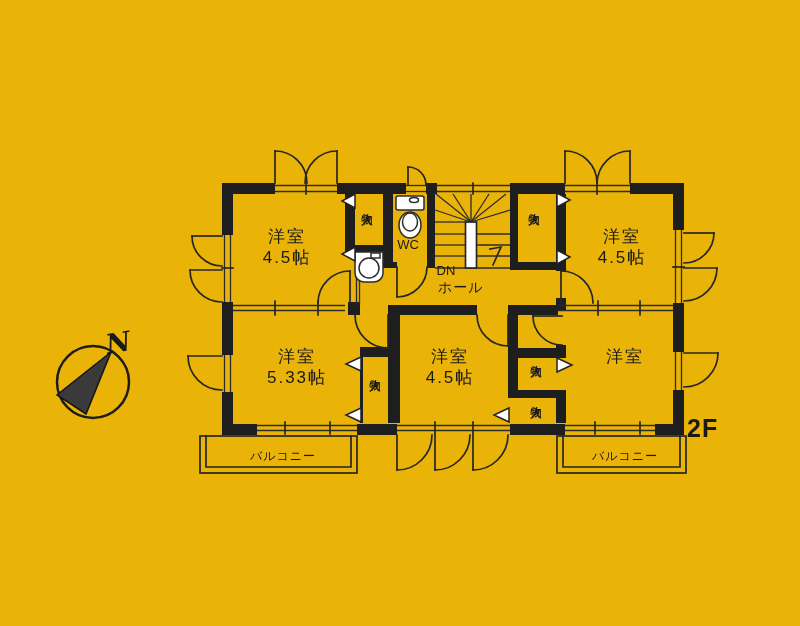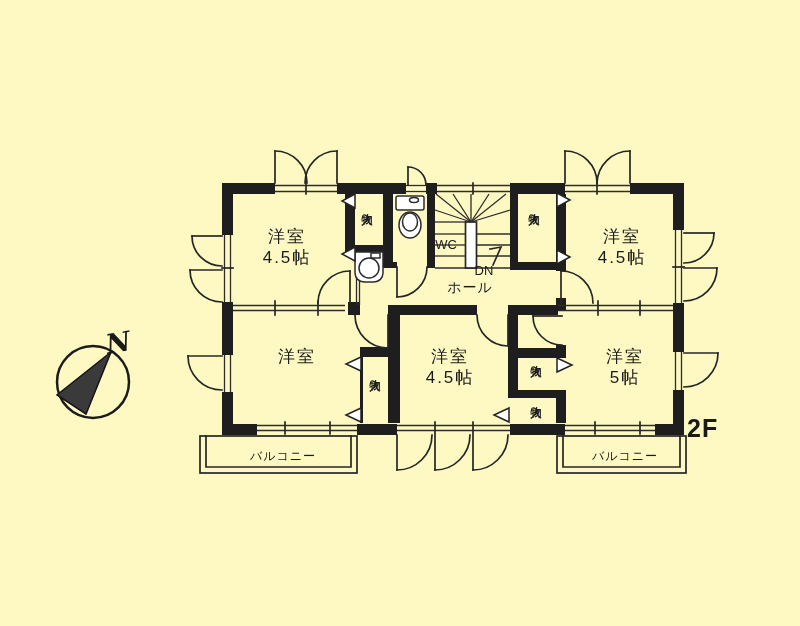--- a/index.html
+++ b/index.html
@@ -1,29 +1,29 @@
 <!DOCTYPE html>
 <html><head>
 <meta charset="utf-8">
 <style>
   html,body{margin:0;padding:0;background:#ffffff;}
-  #canvas{position:relative;width:800px;height:626px;background:#fef9c3;overflow:hidden;
+  #canvas{position:relative;width:800px;height:626px;background:#eab308;overflow:hidden;
           font-family:"Liberation Sans", sans-serif;}
   #plan-svg{position:absolute;left:0;top:0;}
   .wall{fill:#1e1e1e;stroke:none;}
   .ln{stroke:#262626;stroke-width:1.7;fill:none;stroke-linecap:square;}
   .thin{stroke:#2c2c2c;stroke-width:1.3;fill:none;}
   .fixture{stroke:#2c2c2c;stroke-width:1.5;fill:#ffffff;}
   .chev{stroke:#222;stroke-width:1.5;fill:#ffffff;}
   .needle{fill:#3a3a3a;stroke:#161616;stroke-width:1.5;}
   .txt{position:absolute;color:#1a1a1a;white-space:nowrap;}
   .room-label{width:120px;text-align:center;font-size:17px;line-height:21px;letter-spacing:2px;}
   .v-label{writing-mode:vertical-rl;text-orientation:upright;font-size:11px;line-height:11px;
            letter-spacing:1px;font-weight:bold;}
-  .small-label{font-size:13px;margin-left:38px;}
+  .small-label{font-size:13px;}
   .hall-label{font-size:14px;letter-spacing:1px;}
   .balcony-label{width:120px;text-align:center;font-size:12px;letter-spacing:1px;}
   .floor-label{font-size:25px;font-weight:bold;letter-spacing:1px;}
   .north-label{font-family:"DejaVu Serif", serif;font-style:italic;font-size:27px;
                transform:rotate(-10deg);font-weight:bold;}
 </style>
 </head>
 <body>
 
 <div id="canvas">
@@ -240,38 +240,38 @@
   <div class="txt room-label" style="left:227px;top:226px;">
     <div>洋室</div>
     <div>4.5帖</div>
   </div>
   <div class="txt room-label" style="left:562px;top:226px;">
     <div>洋室</div>
     <div>4.5帖</div>
   </div>
   <div class="txt room-label" style="left:237px;top:346px;">
     <div>洋室</div>
+    <div>5.33帖</div>
   </div>
   <div class="txt room-label" style="left:390px;top:346px;">
     <div>洋室</div>
     <div>4.5帖</div>
   </div>
   <div class="txt room-label" style="left:565px;top:346px;">
     <div>洋室</div>
-    <div>5帖</div>
   </div>
 
   <div class="txt v-label" style="left:361px;top:204px;">物入</div>
   <div class="txt v-label" style="left:528px;top:204px;">物入</div>
   <div class="txt v-label" style="left:369px;top:370px;">物入</div>
   <div class="txt v-label" style="left:530px;top:356px;">物入</div>
   <div class="txt v-label" style="left:530px;top:397px;">物入</div>
 
   <div class="txt small-label" style="left:390px;top:237px;width:36px;text-align:center;">WC</div>
   <div class="txt small-label" style="left:431px;top:263px;width:30px;text-align:center;">DN</div>
-  <div class="txt hall-label" style="left:438px;top:279px;width:64px;text-align:center;">ホール</div>
+  <div class="txt hall-label" style="left:438px;top:279px;width:64px;text-align:left;">ホール</div>
 
   <div class="txt balcony-label" style="left:223px;top:448px;">バルコニー</div>
   <div class="txt balcony-label" style="left:565px;top:448px;">バルコニー</div>
 
   <div class="txt floor-label" style="left:687px;top:414px;">2F</div>
   <div class="txt north-label" style="left:106px;top:327px;">N</div>
 </div>
 
 </body></html>

